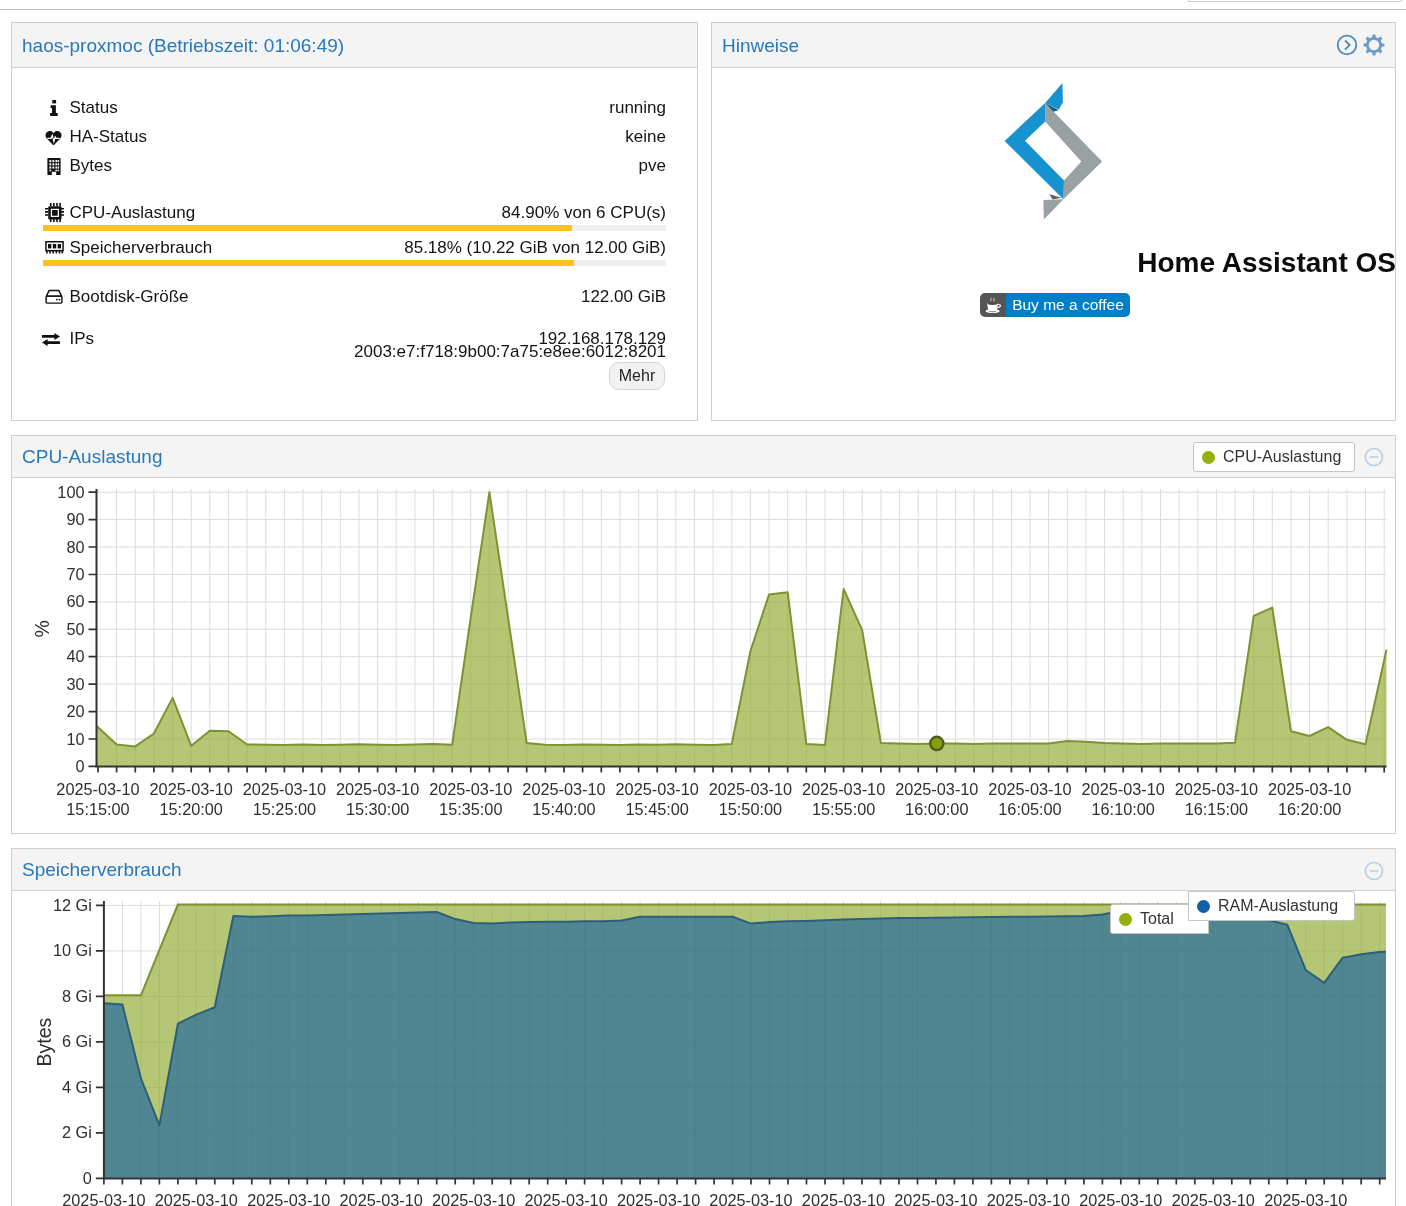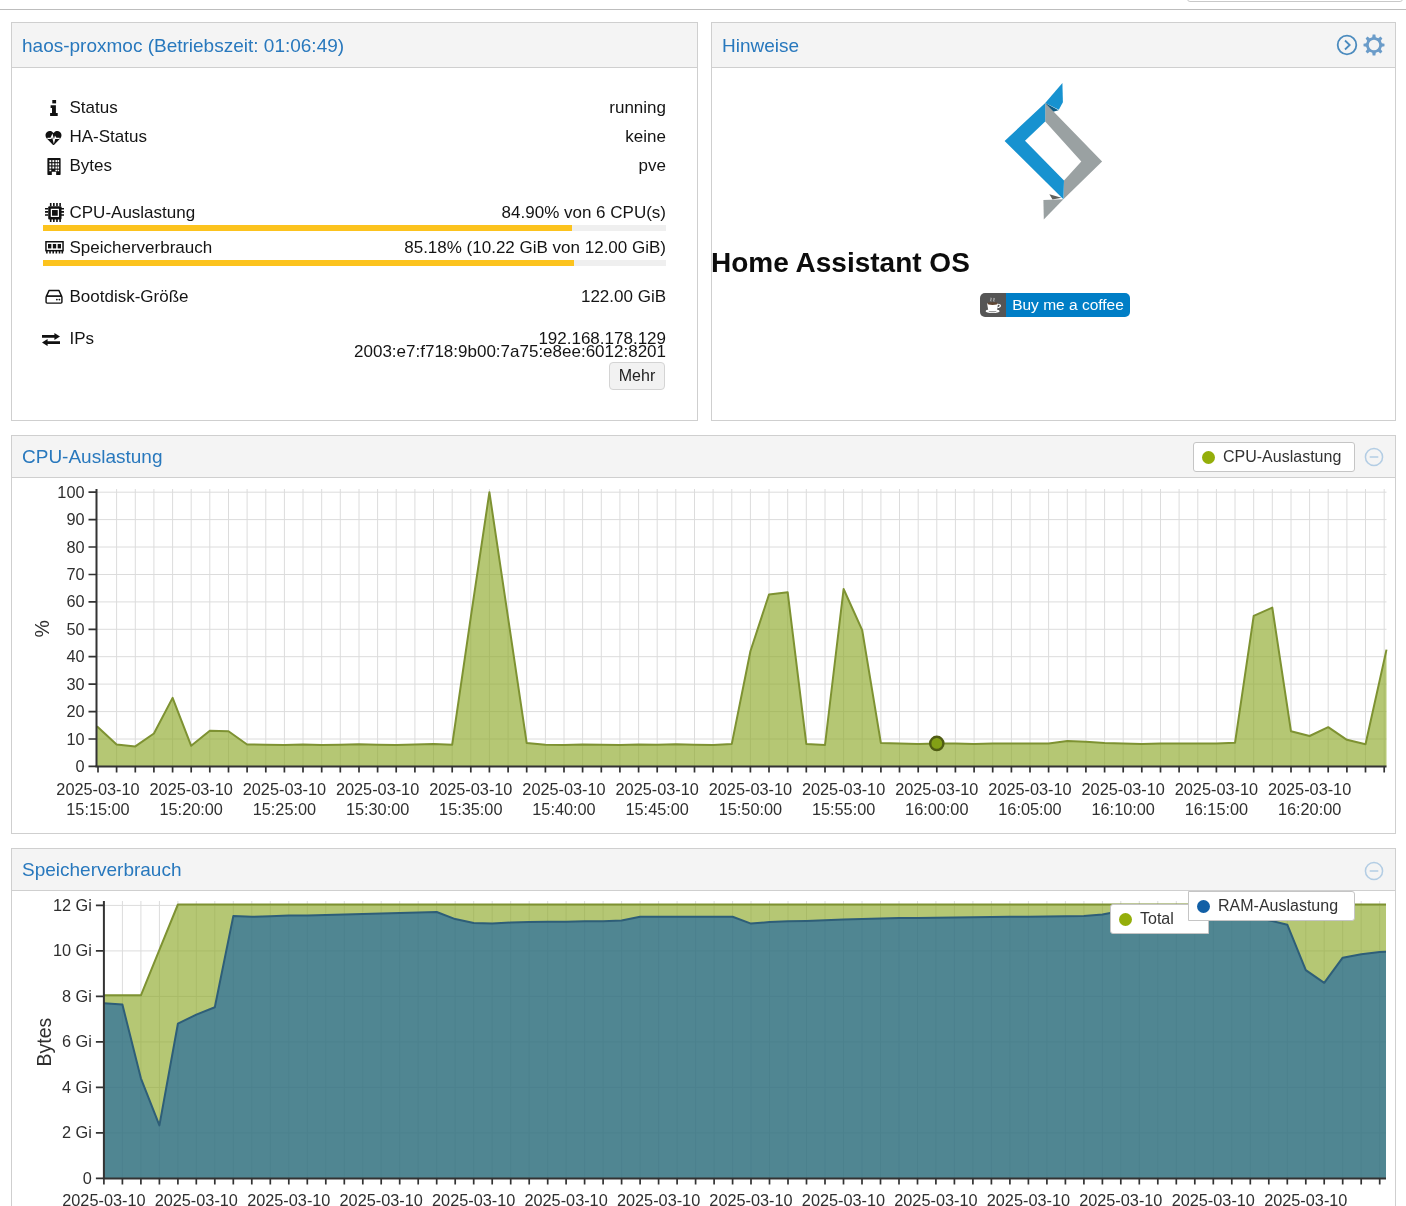--- a/index.html
+++ b/index.html
@@ -115,21 +115,21 @@
   <svg class="ic" viewBox="0 0 18 14" style="width:18px;height:14px;left:-4px;top:3px">
     <path d="M0 3.1h12.4V0.9L18 4.4l-5.6 3.5V5.7H0z" fill="#111"></path>
     <path d="M18 9.3H5.6V7.1L0 10.6l5.6 3.5v-2.2H18z" fill="#111"></path>
   </svg>
   <span class="lbl">IPs</span>
     <span class="val">192.168.178.129</span>
 </div>
 <div class="row" style="top:342px;">
     <span class="val">2003:e7:f718:9b00:7a75:e8ee:6012:8201</span>
   </div>
-<div class="abs" style="left:609px; top:362px; width:56px; height:28px; background:#f2f2f2; border:1px solid #d4d4d4; border-radius:4px; font-size:16px; color:#222; text-align:center; line-height:26px;">Mehr</div>
+<div class="abs" style="left:609px; top:362px; width:56px; height:28px; background:#f2f2f2; border:1px solid #d4d4d4; border-radius:10px; font-size:16px; color:#222; text-align:center; line-height:26px;">Mehr</div>
 
 <div class="panel" style="left:711px; top:22px; width:685px; height:399px;">
   <div class="phead">
       <div class="ptitle">Hinweise</div>
     </div>
 </div>
 <svg class="abs" style="left:1336px; top:34px; width:22px; height:22px;" viewBox="0 0 22 22">
   <circle cx="11" cy="11" r="9.3" fill="none" stroke="#4b8bbe" stroke-width="1.8"></circle>
   <path d="M9 6.5 L13.7 11 L9 15.5" fill="none" stroke="#4b8bbe" stroke-width="1.8"></path>
 </svg>
@@ -137,21 +137,21 @@
   <path d="M8.8,3L9.2,0.5L11.8,0.5L12.2,3L14.6,4L16.7,2.5L18.5,4.3L17,6.4L18,8.8L20.5,9.2L20.5,11.8L18,12.2L17,14.6L18.5,16.7L16.7,18.5L14.6,17L12.2,18L11.8,20.5L9.2,20.5L8.8,18L6.4,17L4.3,18.5L2.5,16.7L4,14.6L3,12.2L0.5,11.8L0.5,9.2L3,8.8L4,6.4L2.5,4.3L4.3,2.5L6.4,4Z M5.5,10.5 A5,5 0 1 0 15.5,10.5 A5,5 0 1 0 5.5,10.5 Z" fill="#6b9cc9" fill-rule="evenodd"></path>
 </svg>
 <svg class="abs" style="left:1004px; top:83px; width:100px; height:137px;" viewBox="0 0 100 137">
   <polygon points="58.4,0.1 58.9,19.3 54.8,26.8 41.2,20.1" fill="#1792d0"></polygon>
   <polygon points="41.2,20 54.6,27.2 45.6,29.8" fill="#0e5c86"></polygon>
   <polygon points="41.2,20.1 98.1,78.4 59.4,116.3 60,97.5 77.3,78.4 41.2,38.4" fill="#9aa1a2"></polygon>
   <polygon points="45.4,111.3 57.5,114.8 48.5,116.5" fill="#5f605c"></polygon>
   <polygon points="39.4,117.1 59.4,116.3 39.8,136.6" fill="#9aa1a2"></polygon>
   <polygon points="41.2,20.1 0.6,57.9 59.4,116.3 60,97.5 21,57.7 41.2,38.4" fill="#1792d0"></polygon>
 </svg>
-<div class="abs" style="left:711px; top:247px; width:685px; text-align:left; font-size:28px; font-weight:bold; color:#0c0c0c;">Home Assistant OS</div>
+<div class="abs" style="left:711px; top:247px; width:685px; text-align:right; font-size:28px; font-weight:bold; color:#0c0c0c;">Home Assistant OS</div>
 <div class="abs" style="left:980px; top:293px; width:150px; height:24px; border-radius:5px; overflow:hidden;">
   <div class="abs" style="left:0; top:0; width:26px; height:24px; background:#555;"></div>
   <div class="abs" style="left:26px; top:0; width:124px; height:24px; background:#007ec6; color:#fff; font-size:15.5px; text-align:center; line-height:24px;">Buy me a coffee</div>
   <svg class="abs" style="left:3px; top:2px; width:20px; height:20px;" viewBox="0 0 20 20">
     <ellipse cx="9.6" cy="16.2" rx="7" ry="1.9" fill="#fff"></ellipse>
     <ellipse cx="9.6" cy="16.2" rx="3.9" ry="1" fill="#9a9a9a"></ellipse>
     <path d="M4 8h11.2l-1.1 6.6a1.8 1.8 0 0 1-1.8 1.5H6.9a1.8 1.8 0 0 1-1.8-1.5z" fill="#fff"></path>
     <ellipse cx="9.6" cy="8.6" rx="5.3" ry="1.4" fill="#5f4632"></ellipse>
     <path d="M14.6 9.2c2-.6 3.4.2 3.4 1.5 0 1.5-1.7 2.5-3.9 2.6l.3-1.1c1.2-.1 2.2-.7 2.2-1.5 0-.7-.9-1-1.8-.8z" fill="#fff"></path>
     <path d="M7.8 6c-.7-1.1.9-1.7.3-2.9M10.8 6.2c-.7-1.1.9-1.7.3-2.9" stroke="#cfcfcf" stroke-width="1" fill="none" stroke-linecap="round"></path>

